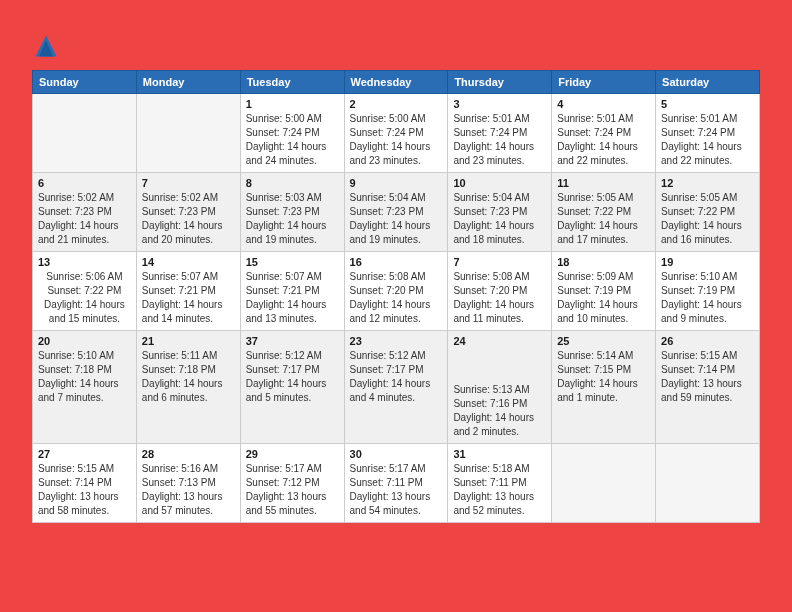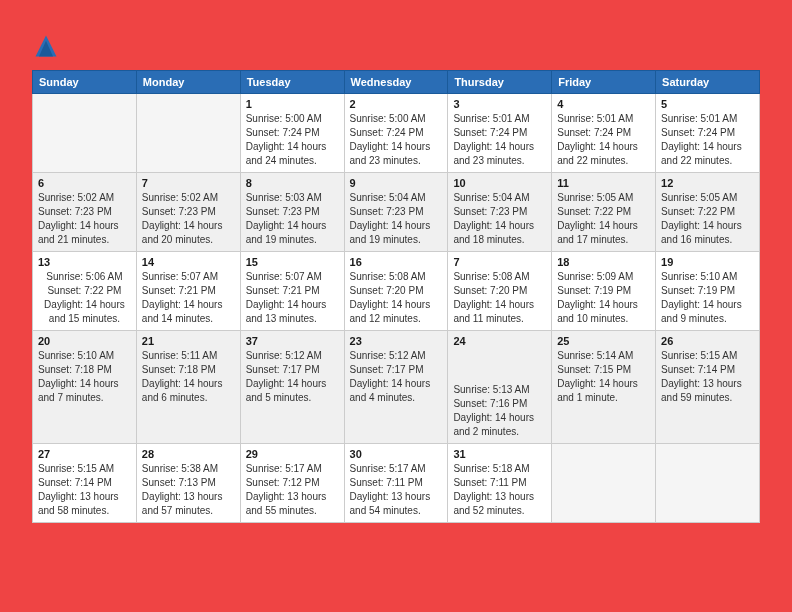--- a/index.html
+++ b/index.html
@@ -328,21 +328,21 @@
         <tr>
           <td>
             <span class="day-num">27</span>
             <div class="day-detail" style="white-space: pre-line;">Sunrise: 5:15 AM
 Sunset: 7:14 PM
 Daylight: 13 hours
 and 58 minutes.</div>
           </td>
           <td>
             <span class="day-num">28</span>
-            <div class="day-detail" style="white-space: pre-line;">Sunrise: 5:38 AM
+            <div class="day-detail" style="white-space: pre-line;">Sunrise: 5:16 AM
 Sunset: 7:13 PM
 Daylight: 13 hours
 and 57 minutes.</div>
           </td>
           <td>
             <span class="day-num">29</span>
             <div class="day-detail" style="white-space: pre-line;">Sunrise: 5:17 AM
 Sunset: 7:12 PM
 Daylight: 13 hours
 and 55 minutes.</div>

